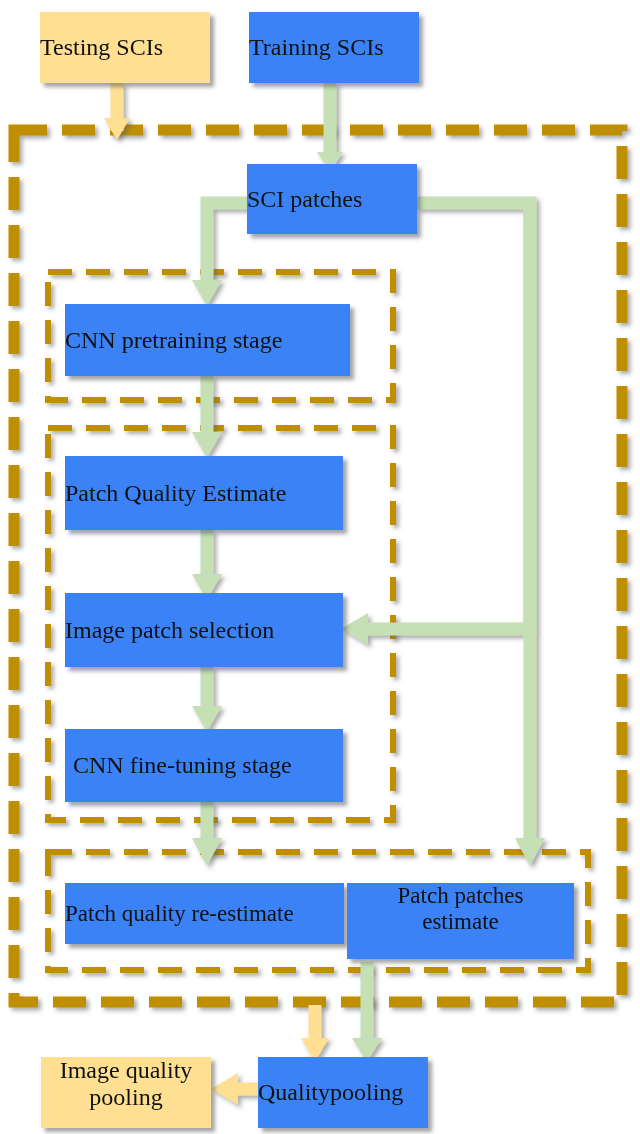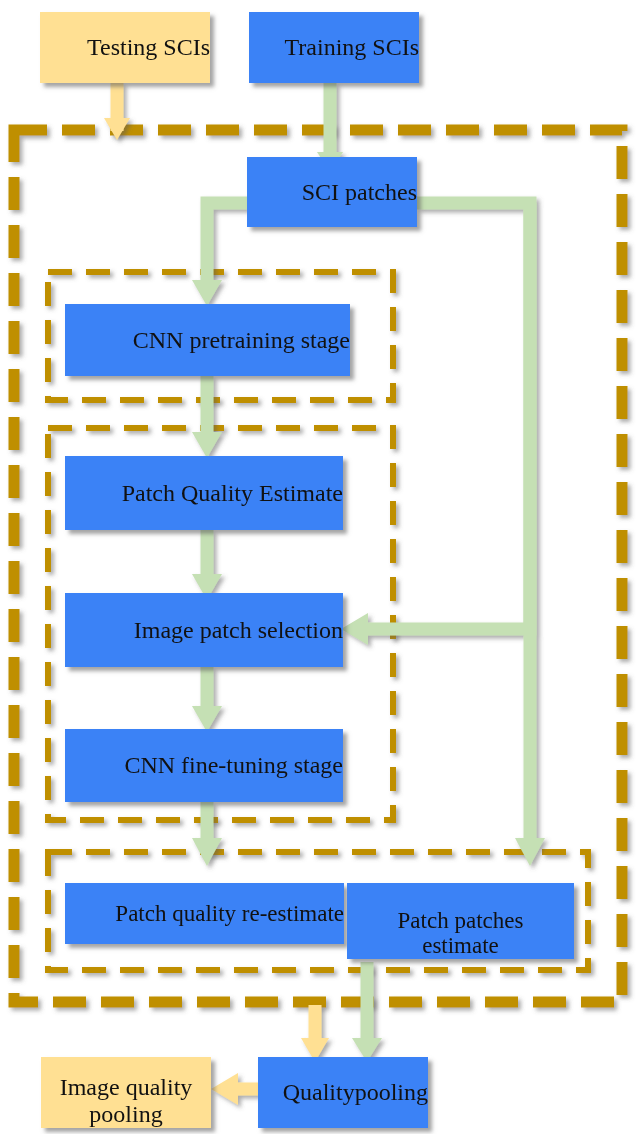--- a/index.html
+++ b/index.html
@@ -1,21 +1,21 @@
 <!DOCTYPE html>
 <html><head>
 <meta charset="utf-8">
 <style>
   html,body{margin:0;padding:0;background:#ffffff;}
   body{width:640px;height:1134px;position:relative;overflow:hidden;
        font-family:"Liberation Serif","DejaVu Serif",serif;}
   #stage{position:absolute;left:0;top:0;width:640px;height:1134px;}
   svg{position:absolute;left:0;top:0;width:640px;height:1134px;}
   .node{position:absolute;box-sizing:border-box;display:flex;align-items:center;
-        justify-content:flex-end;text-align:center;color:#111111;line-height:1.12;
+        justify-content:flex-start;text-align:center;color:#111111;line-height:1.12;
         box-shadow:4px 4px 4px rgba(90,90,90,0.55);}
   .green{background:#3b82f6;}
   .yellow{background:#FFE093;}
   .t24{font-size:24px;}
   .t23{font-size:23px;}
 </style>
 </head>
 <body>
 
 <div id="stage">
@@ -76,21 +76,21 @@
   </svg>
 
   <div class="node yellow t24" style="left:40px;top:12px;width:170px;height:71px;">
     <span>Testing SCIs</span>
   </div>
 
   <div class="node green t24" style="left:249px;top:12px;width:170px;height:71px;">
     <span>Training SCIs</span>
   </div>
 
-  <div class="node green t24" style="left:247px;top:157px;width:170px;height:70px;">
+  <div class="node green t24" style="left:247px;top:164px;width:170px;height:70px;">
     <span>SCI patches</span>
   </div>
 
   <div class="node green t24" style="left:65px;top:304px;width:285px;height:72px;">
     <span>CNN pretraining stage</span>
   </div>
 
   <div class="node green t24" style="left:65px;top:456px;width:278px;height:74px;">
     <span>Patch Quality Estimate</span>
   </div>

